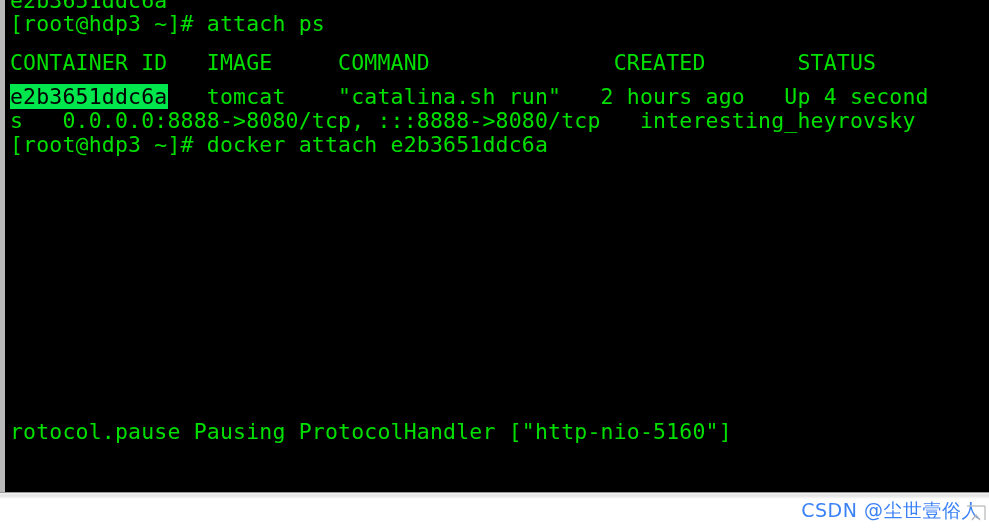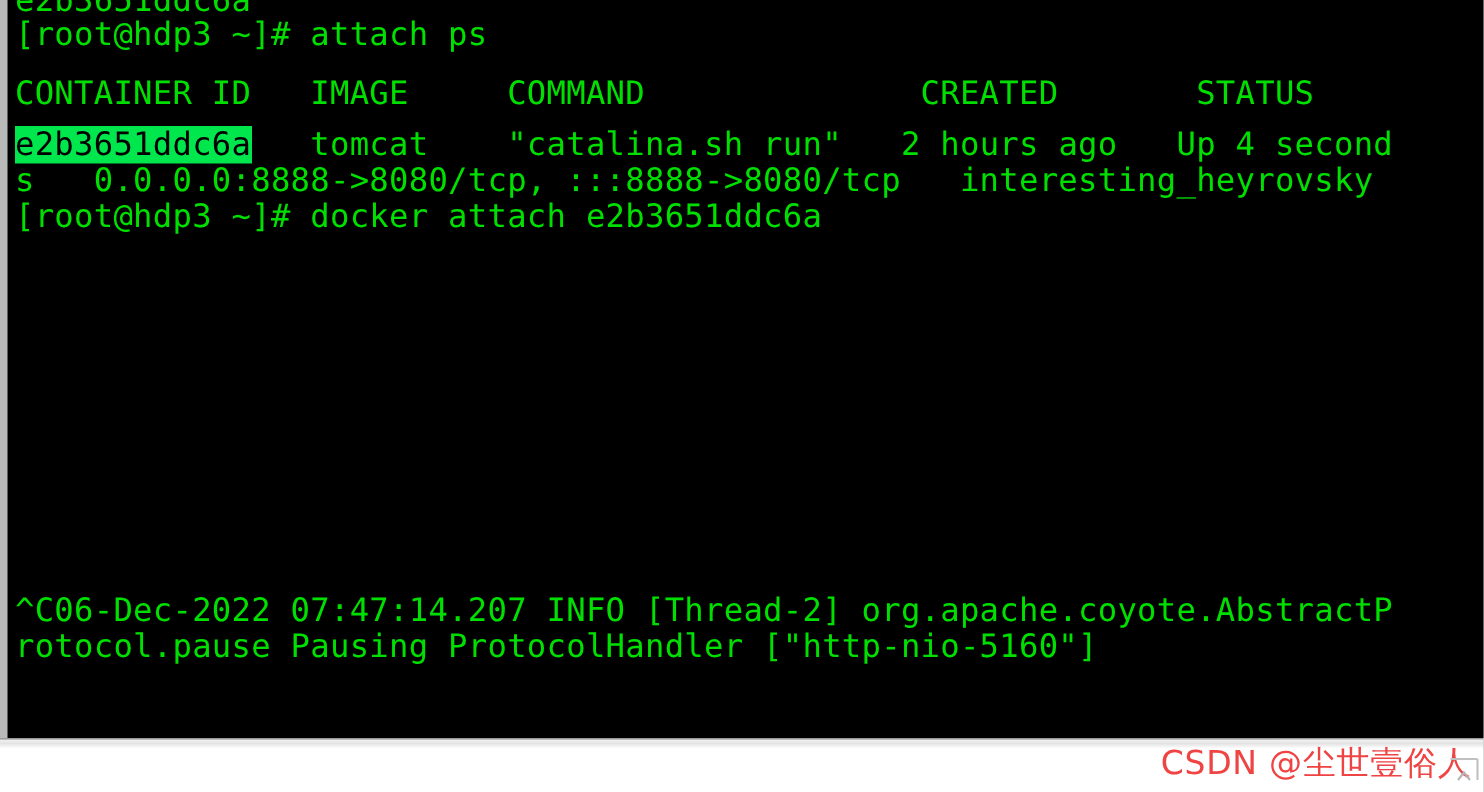--- a/index.html
+++ b/index.html
@@ -74,23 +74,23 @@
     bottom: 2px;
     width: 22px;
     height: 22px;
   }
   .resize-grip svg { display: block; }
 
   .watermark {
     position: absolute;
     right: 8px;
     bottom: 4px;
-    color: #ef4444;
+    color: #3b82f6;
     font-family: "DejaVu Sans", "Liberation Sans", sans-serif;
-    font-size: 22px;
+    font-size: 19px;
     letter-spacing: 0.5px;
     white-space: pre;
     user-select: none;
   }
 
   .bottom-strip {
     position: absolute;
     left: 0;
     top: 492px;
     width: 989px;
@@ -115,21 +115,20 @@
 <div id="screen">
 
   <div class="terminal-frame">
     <div class="terminal-screen" id="terminal-screen">
         <div class="term-line" style="top: -11px;"><span class="seg">e2b3651ddc6a</span></div>
         <div class="term-line" style="top: 12px;"><span class="seg">[root@hdp3 ~]# attach ps</span></div>
         <div class="term-line" style="top: 37px; margin-top: 14px;"><span class="seg">CONTAINER ID   IMAGE     COMMAND              CREATED       STATUS</span></div>
         <div class="term-line" style="top: 85px;"><span class="seg hl">e2b3651ddc6a</span><span class="seg">   tomcat    "catalina.sh run"   2 hours ago   Up 4 second</span></div>
         <div class="term-line" style="top: 109px;"><span class="seg">s   0.0.0.0:8888-&gt;8080/tcp, :::8888-&gt;8080/tcp   interesting_heyrovsky</span></div>
         <div class="term-line" style="top: 133px;"><span class="seg">[root@hdp3 ~]# docker attach e2b3651ddc6a</span></div>
-        <div class="term-line" style="top: 396px;"><span class="seg">^C06-Dec-2022 07:47:14.207 INFO [Thread-2] org.apache.coyote.AbstractP</span></div>
         <div class="term-line" style="top: 420px;"><span class="seg">rotocol.pause Pausing ProtocolHandler ["http-nio-5160"]</span></div>
       </div>
   </div>
 
   <div class="bottom-strip"></div>
 
   <div class="white-area">
     <div class="watermark">CSDN @尘世壹俗人</div>
     <div class="resize-grip">
       <svg width="22" height="22" viewBox="0 0 22 22">

